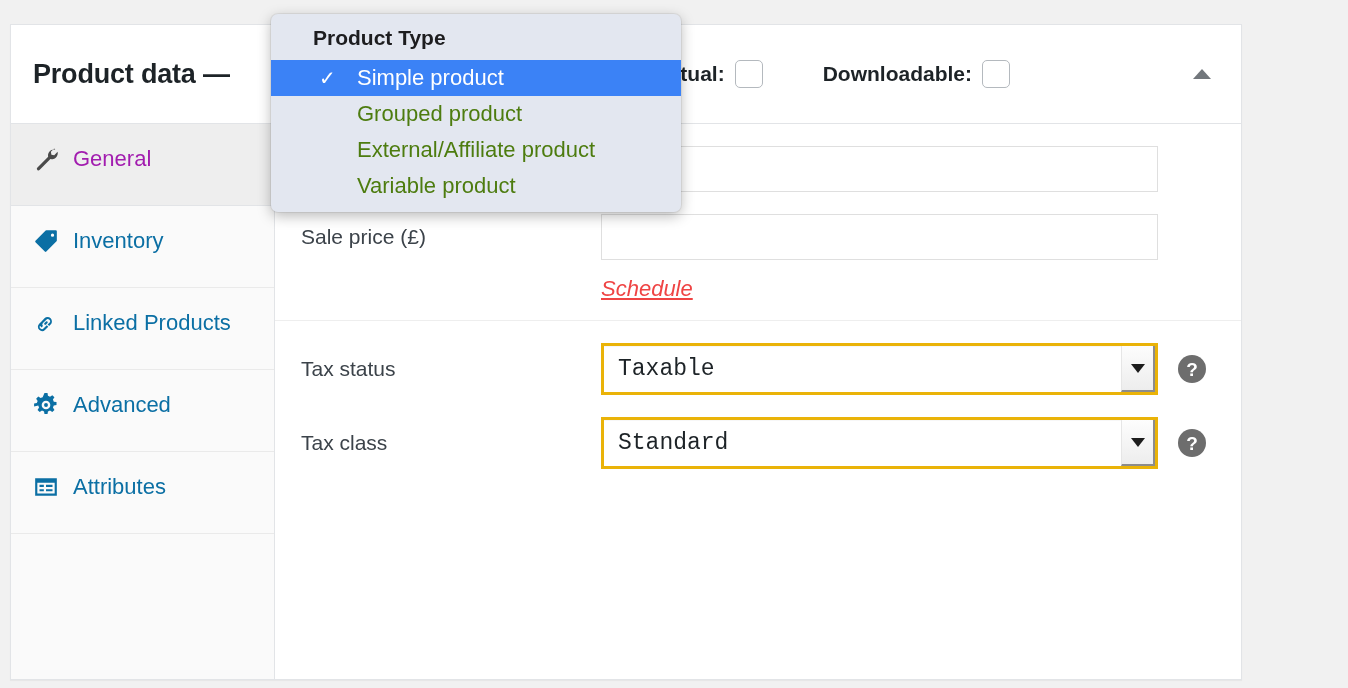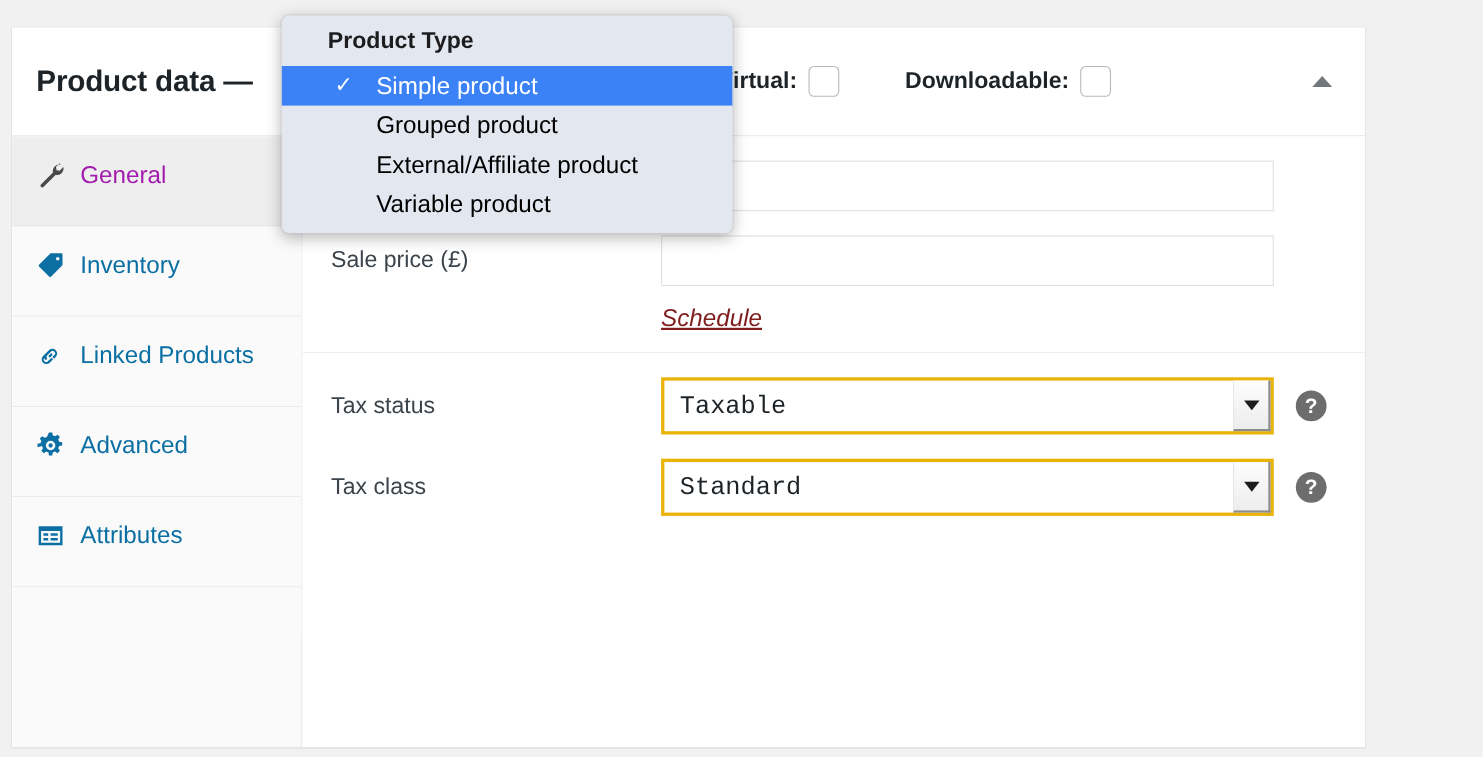--- a/index.html
+++ b/index.html
@@ -189,21 +189,21 @@
     outline: none;
   }
   .schedule-row {
     padding-left: 326px;
     margin-top: -6px;
     margin-bottom: 18px;
   }
   .schedule-link {
     font-size: 22px;
     font-style: italic;
-    color: #7f1d1d;
+    color: #ef4444;
     text-decoration: underline;
     cursor: pointer;
   }
 
   
   .native-select {
     width: 557px;
     height: 52px;
     border: 3px solid #eab308;
     background: #ffffff;
@@ -251,39 +251,39 @@
     align-items: center;
     justify-content: center;
     margin-left: 20px;
     cursor: pointer;
     line-height: 1;
   }
 
   
   #type-dropdown {
     position: absolute;
-    left: 256px;
+    left: 271px;
     top: 14px;
     width: 410px;
     background: #e3e7f0;
     border-radius: 7px;
     box-shadow: 0 4px 14px rgba(0,0,0,0.28), 0 0 0 1px rgba(0,0,0,0.06);
     padding: 0 0 8px 0;
     z-index: 50;
     overflow: hidden;
   }
   .dd-title {
     font-size: 21px;
     font-weight: bold;
     color: #1d1d1f;
     padding: 12px 0 10px 42px;
   }
   .dd-item {
     font-size: 22px;
-    color: #000000;
+    color: #4d7c0f;
     padding: 3px 0 3px 86px;
     position: relative;
     line-height: 30px;
     cursor: pointer;
   }
   .dd-item.selected {
     background: #3b82f6;
     color: #ffffff;
   }
   .dd-check {

